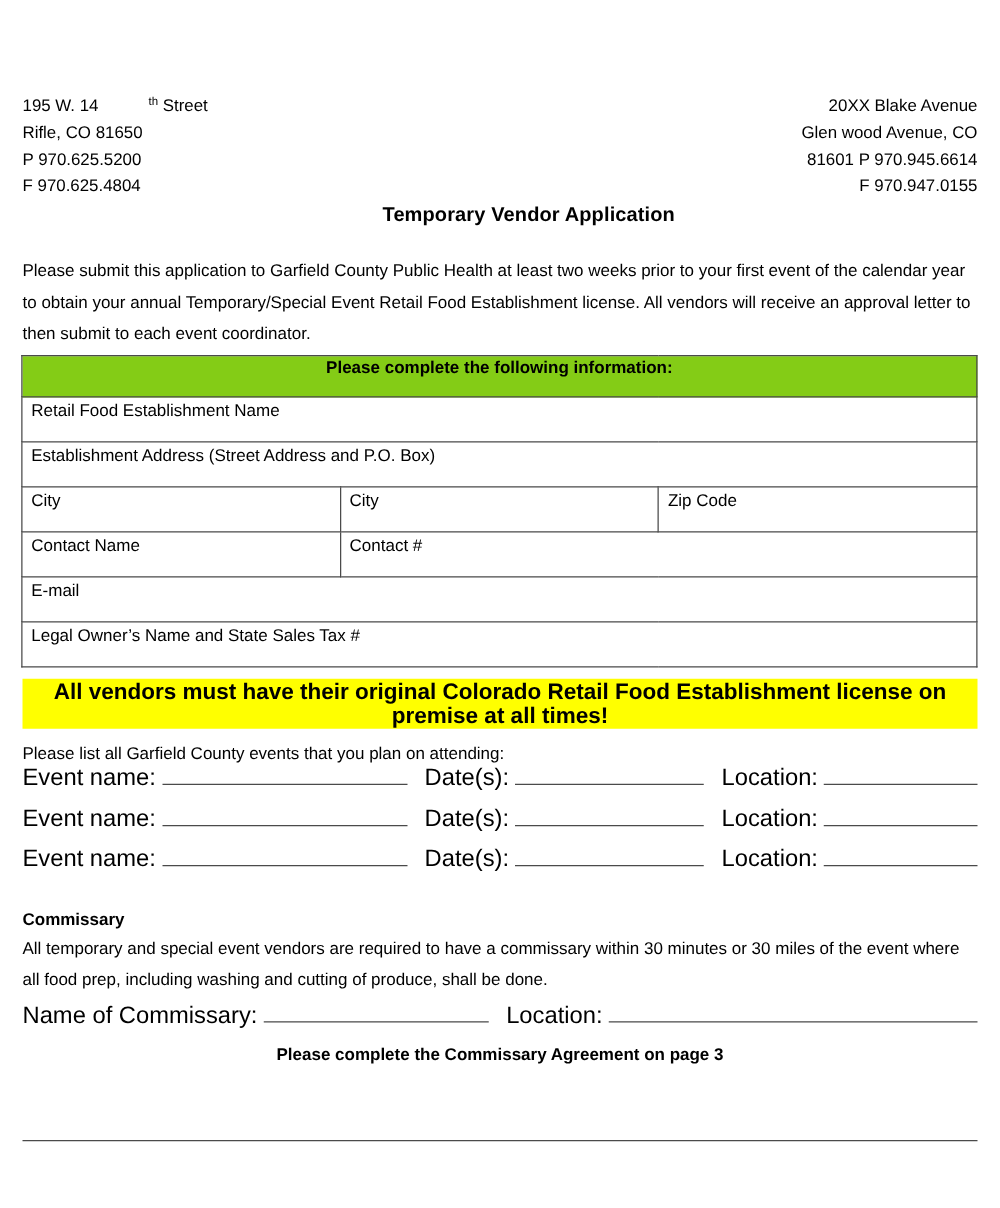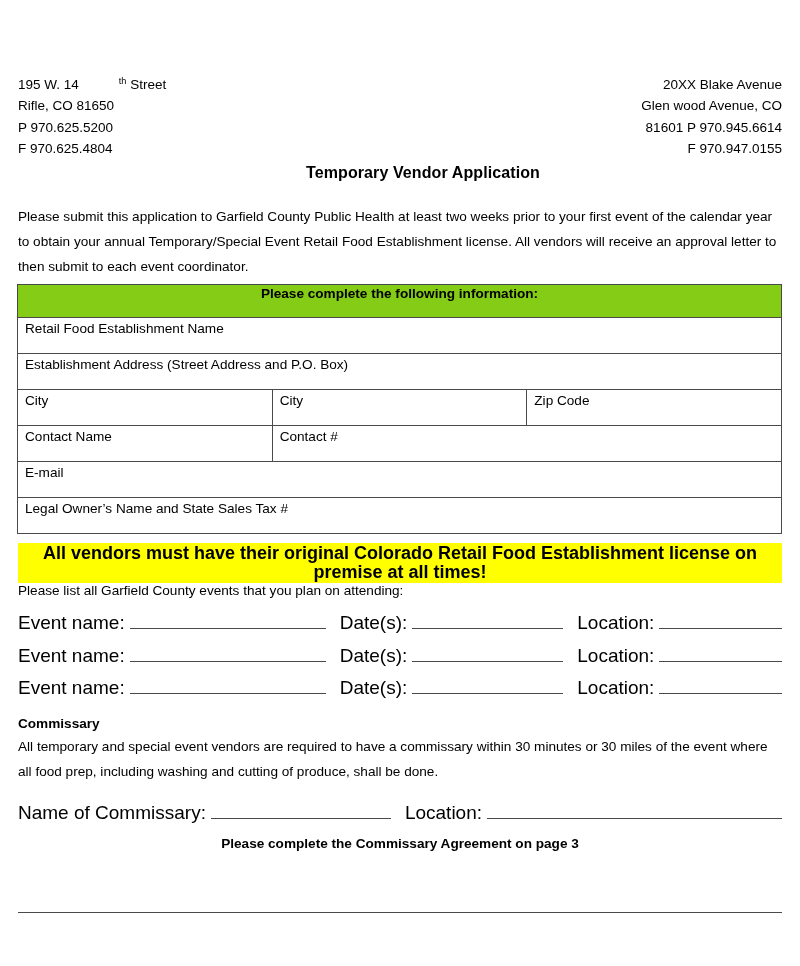--- a/index.html
+++ b/index.html
@@ -113,20 +113,21 @@
     padding: 1px 2px;
     line-height: 19px;
   }
 
   
   .body-text {
     position: absolute;
     left: 18px;
     font-size: 13.6px;
     line-height: 25px;
+    margin-top: 12px;
   }
   .bold { font-weight: bold; }
 
   .center-bold {
     position: absolute;
     left: 0;
     width: 100%;
     text-align: center;
     font-size: 13.6px;
     font-weight: bold;

